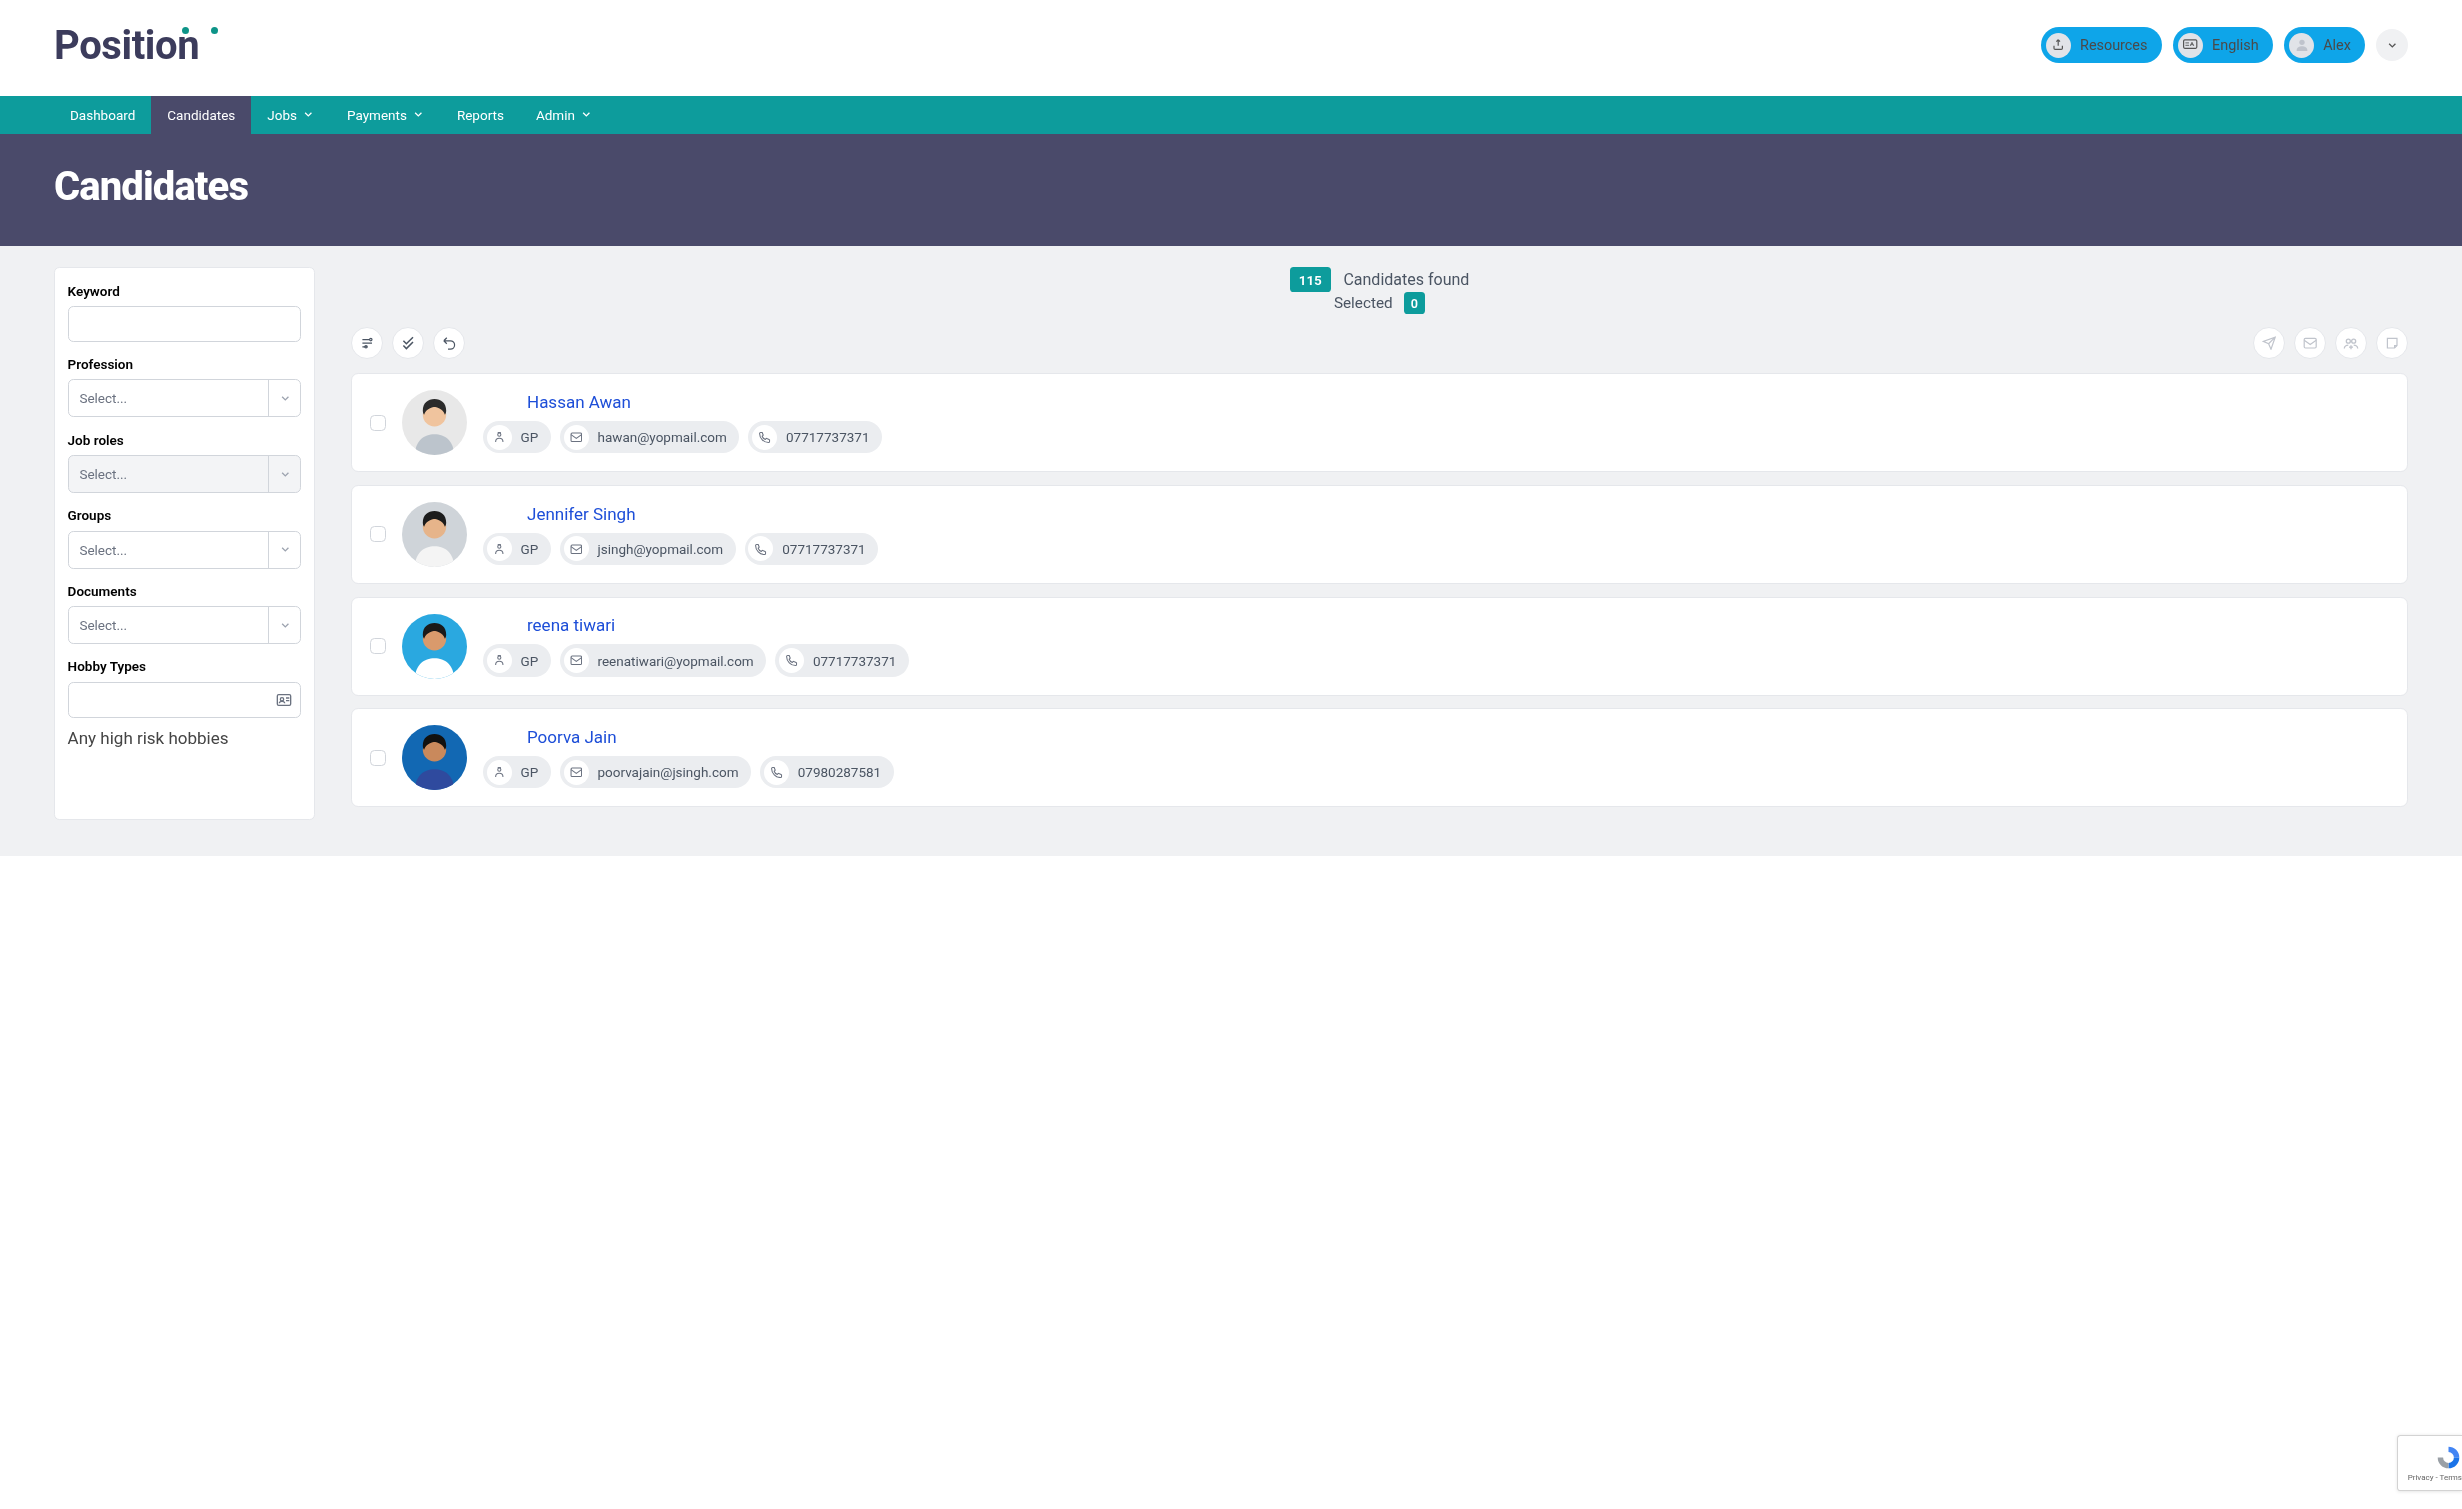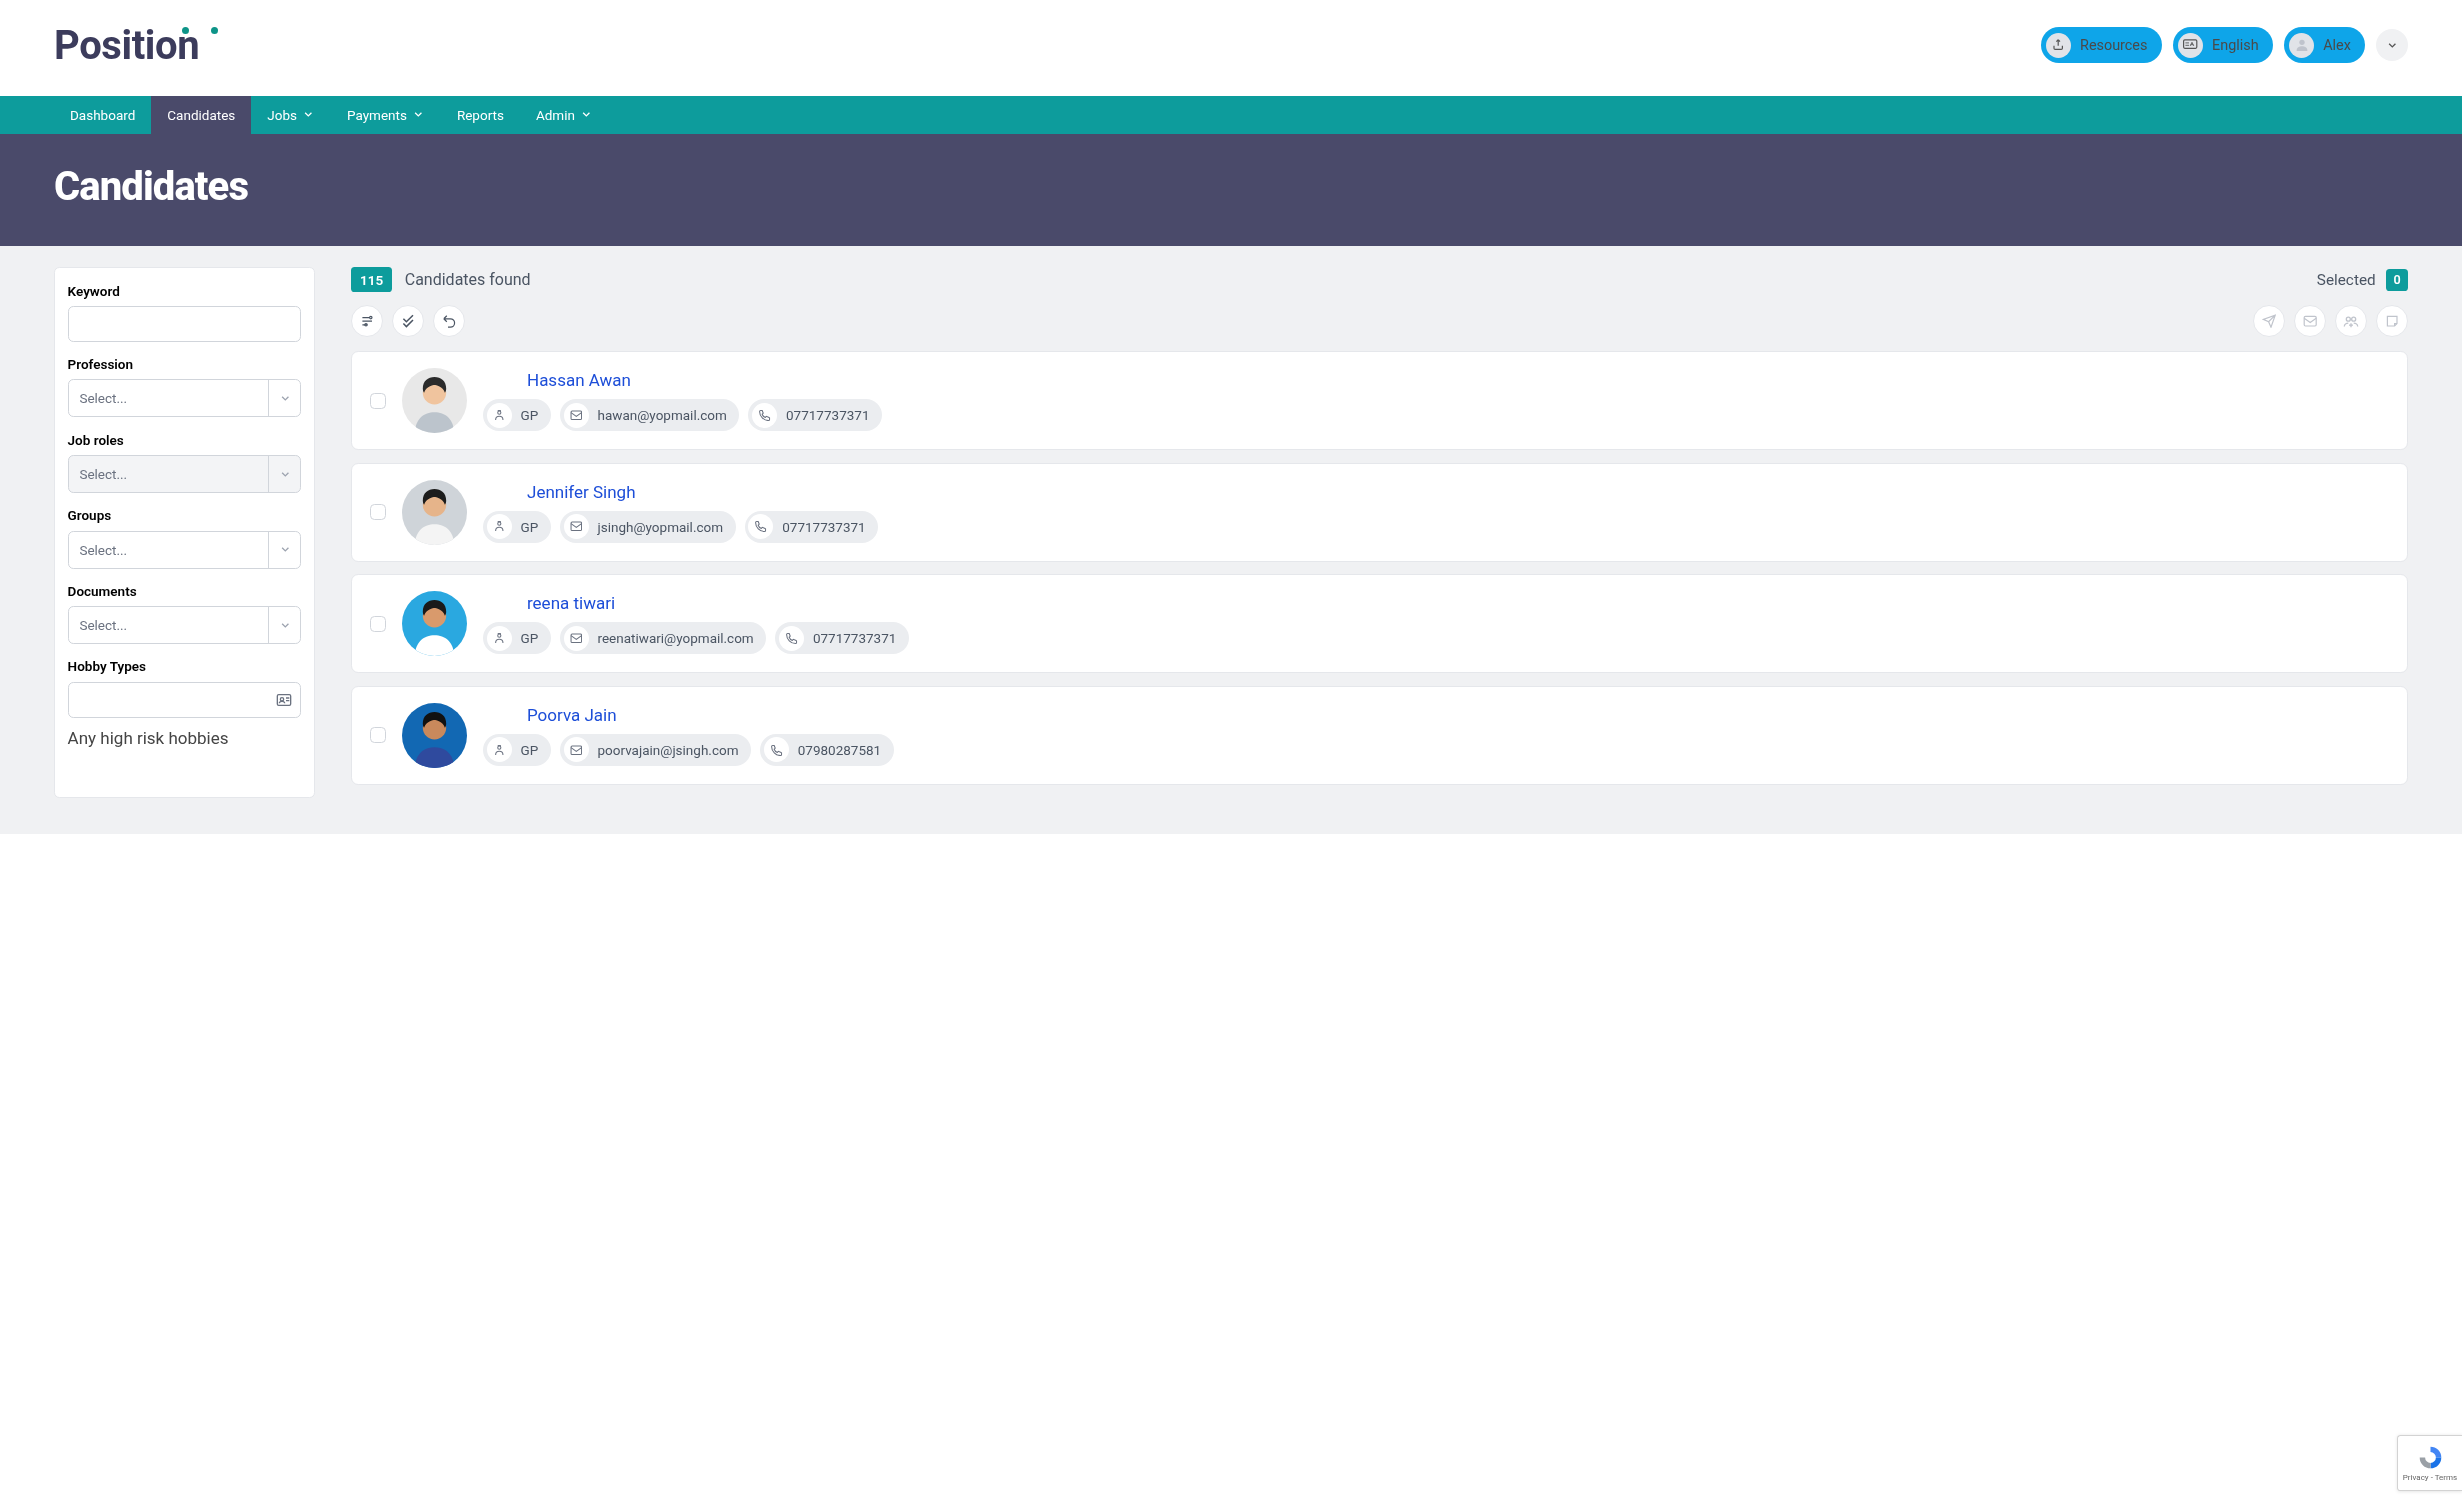--- a/index.html
+++ b/index.html
@@ -37,21 +37,21 @@
   .text-input { width: 100%; height: 36px; border: 0.9px solid #d1d5db; border-radius: 5.4px; padding: 0 9px; font-size: 13.5px; position: relative; }
   .select-box { width: 100%; height: 38px; border: 0.9px solid #d1d5db; border-radius: 5.4px; display: flex; align-items: center; background: #fff; position: relative; }
   .select-box.disabled { background: #f3f4f6; }
   .select-text { flex: 1; padding: 0 10.8px; color: #6b7280; font-size: 13.5px; }
   .select-arrow { width: 32px; height: 100%; border-left: 0.9px solid #d1d5db; display: flex; align-items: center; justify-content: center; }
   .input-icon { position: absolute; right: 9px; top: 50%; transform: translateY(-50%); color: #6b7280; }
   .rel { position: relative; }
 
   
   .main { flex: 1; }
-  .summary { display: flex; align-items: center; justify-content: space-between; margin-bottom: 12.6px; }
+  .summary { display: flex; align-items: center; justify-content: space-between; margin-bottom: 12.6px; flex-direction: column; }
   .summary-left { display: flex; align-items: center; gap: 12.6px; font-size: 16px; color: #4b5563; }
   .badge { background: #0d9c9c; color: #fff; font-weight: 600; padding: 4.5px 9px; border-radius: 3.6px; font-size: 13.5px; }
   .badge.small { padding: 3.6px 7.2px; font-size: 12.6px; }
   .summary-right { display: flex; align-items: center; gap: 10.8px; font-size: 15.3px; color: #4b5563; }
 
   .toolbar { display: flex; align-items: center; justify-content: space-between; margin-bottom: 14.4px; }
   .toolbar-group { display: flex; gap: 9px; }
   .icon-btn { width: 32px; height: 32px; border-radius: 50%; border: 0.9px solid #e5e7eb; background: #fff; display: flex; align-items: center; justify-content: center; cursor: pointer; color: #4b5563; }
   .icon-btn.disabled { color: #c0c4cc; cursor: default; }
   
@@ -60,21 +60,21 @@
   .checkbox { width: 16px; height: 16px; border: 1.8px solid #d1d5db; border-radius: 4.5px; flex-shrink: 0; cursor: pointer; }
   .avatar { width: 65px; height: 65px; border-radius: 50%; flex-shrink: 0; overflow: hidden; display:flex; align-items:center; justify-content:center; }
   .avatar svg { width:100%; height:100%; }
   .card-body { flex: 1; }
   .card-name { font-size: 17px; font-weight: 400; color: #1d4ed8; margin-bottom: 9px; margin-left: 44px; }
   .chips { display: flex; gap: 9px; flex-wrap: wrap; }
   .chip { display: inline-flex; align-items: center; background: #ebedf0; border-radius: 898px; padding: 3.6px 12.6px 3.6px 3.6px; font-size: 13.5px; color: #4b5563; gap: 9px; }
   .chip .chip-icon { width: 25px; height: 25px; border-radius: 50%; background: #fff; display: flex; align-items: center; justify-content: center; }
   
   
-  .recaptcha { position: fixed; bottom: 18px; right: 0; width: 65px; height: 56px; background: #fff; border: 0.9px solid #d3d3d3; border-right: none; border-radius: 3.6px 0 0 3.6px; box-shadow: 0 0.9px 3.6px rgba(0,0,0,0.1); display:flex; flex-direction:column; align-items:center; justify-content:center; font-size: 8px; color:#666; gap:1.8px;}
+  .recaptcha { position: fixed; bottom: 18px; right: 0; width: 65px; height: 56px; background: #fff; border: 0.9px solid #d3d3d3; border-right: none; border-radius: 3.6px 0 0 3.6px; box-shadow: 0 0.9px 3.6px rgba(0,0,0,0.1); display:flex; flex-direction:column; align-items:flex-end; justify-content:center; font-size: 8px; color:#666; gap:1.8px;}
   .recaptcha .rc-icon { width:27px; height:27px; }
   
   svg { display:block; }
 </style>
 </head>
 <body>
 
 <div class="header">
   <div class="logo">
     <span>Position</span>

